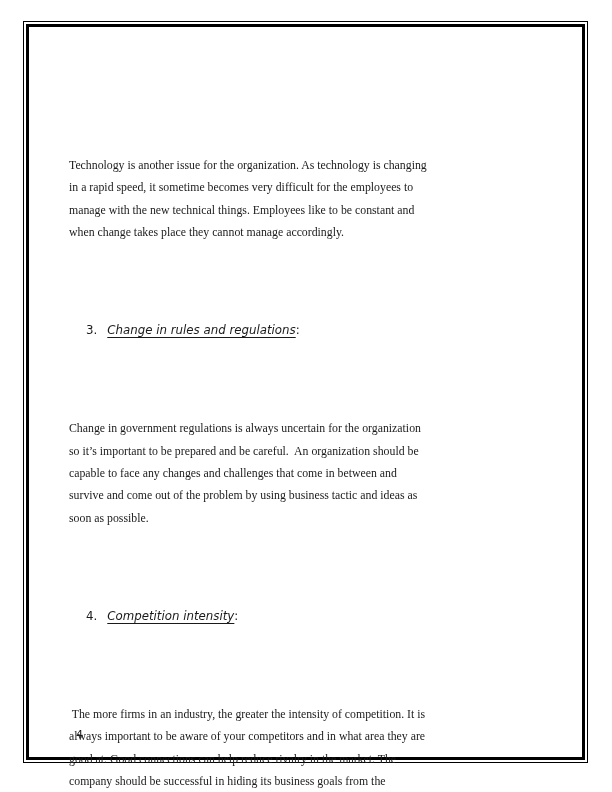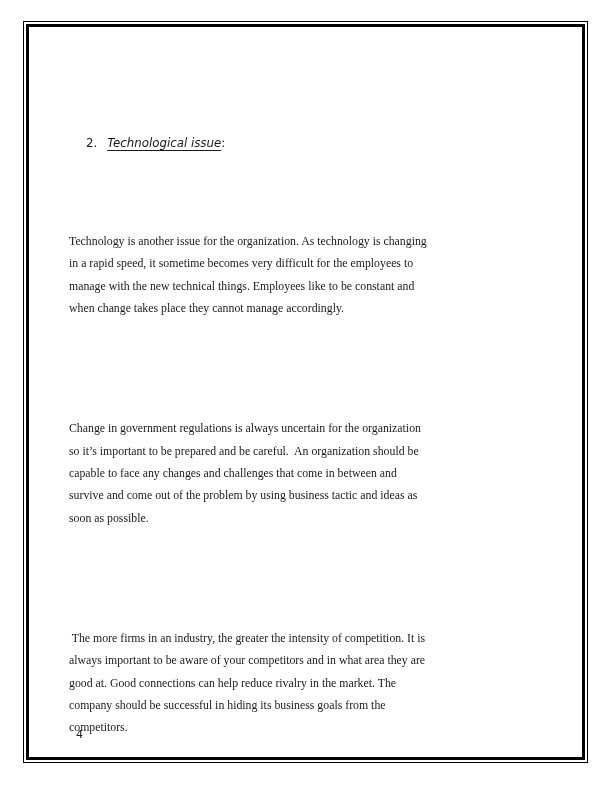--- a/index.html
+++ b/index.html
@@ -74,34 +74,35 @@
 <body>
 
 <div class="page">
 
   <div class="border-outer">
     <div class="border-inner"></div>
   </div>
 
   <div class="content">
 
-    <div class="heading num"><span class="hnum">2.</span><span class="htitle">Technological issue</span><span class="hcolon">:</span></div>
 
     <p class="para">Technology is another issue for the organization. As technology is changing
 in a rapid speed, it sometime becomes very difficult for the employees to
 manage with the new technical things. Employees like to be constant and
 when change takes place they cannot manage accordingly.</p>
 
+    <div class="heading num"><span class="hnum">3.</span><span class="htitle">Change in rules and regulations</span><span class="hcolon">:</span></div>
 
     <p class="para">Change in government regulations is always uncertain for the organization
 so it’s important to be prepared and be careful.  An organization should be
 capable to face any changes and challenges that come in between and
 survive and come out of the problem by using business tactic and ideas as
 soon as possible.</p>
 
+    <div class="heading num"><span class="hnum">4.</span><span class="htitle">Competition intensity</span><span class="hcolon">:</span></div>
 
     <p class="para"> The more firms in an industry, the greater the intensity of competition. It is
 always important to be aware of your competitors and in what area they are
 good at. Good connections can help reduce rivalry in the market. The
 company should be successful in hiding its business goals from the
 competitors.</p>
 
     
 
     

